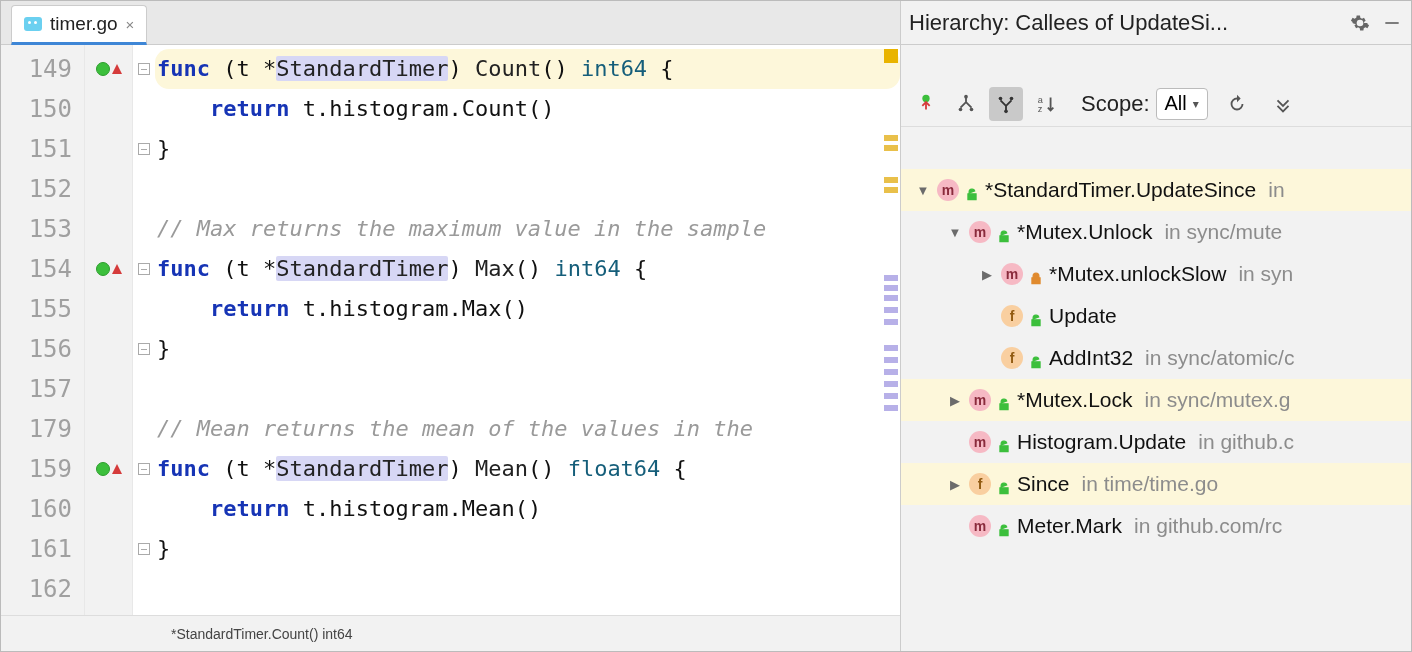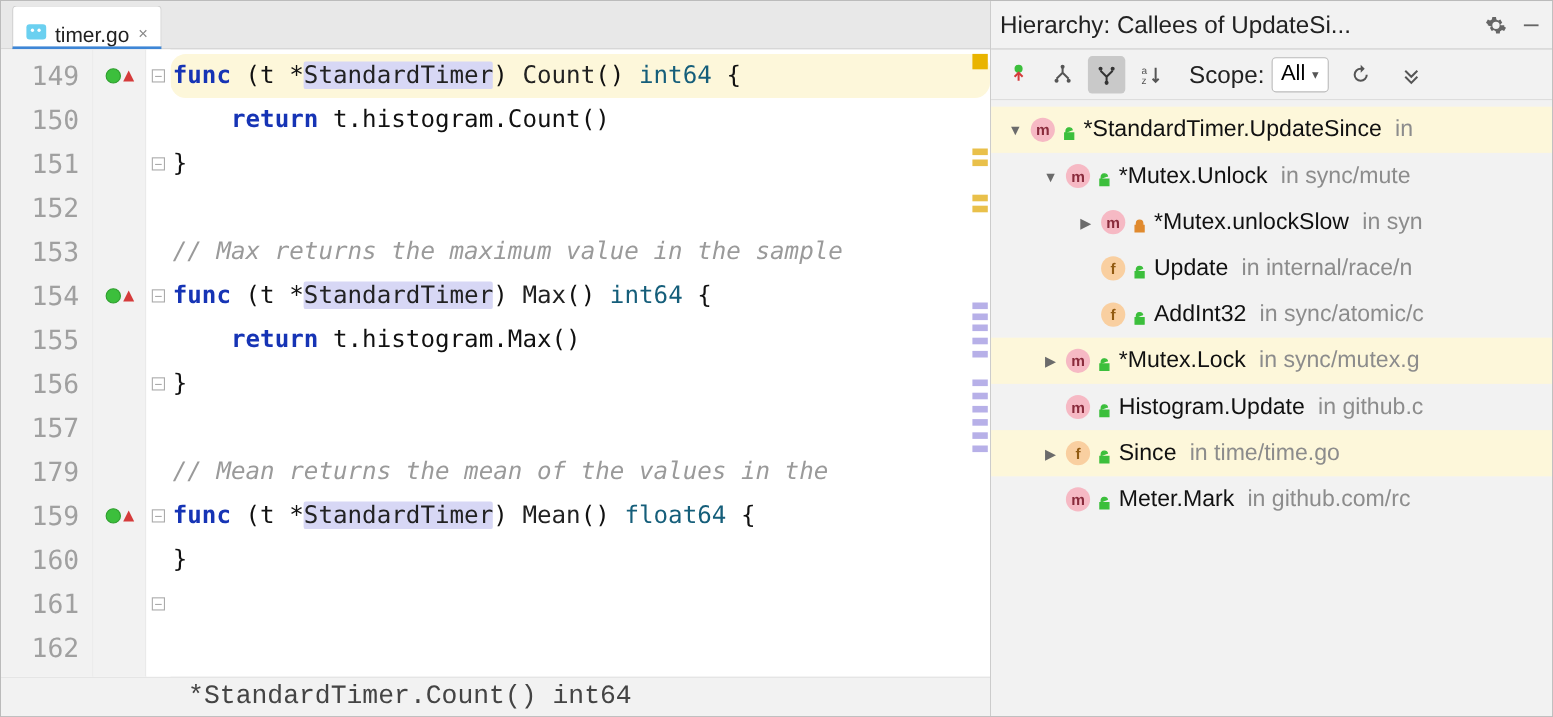--- a/index.html
+++ b/index.html
@@ -29,20 +29,21 @@
     border-bottom: 1px solid #ccc;
   }
   .file-tab {
     height: 40px;
     background: #fff;
     border: 1px solid #ccc;
     border-bottom: 3px solid #3e86d6;
     border-radius: 4px 4px 0 0;
     margin-left: 10px;
     display: flex;
+    align-items: center;
     padding: 16px 12px;
     gap: 8px;
     position: relative;
     top: 1px;
   }
   .go-icon {
     width: 18px; height: 14px;
     background: #6bd0f0;
     border-radius: 3px;
     position: relative;
@@ -112,26 +113,26 @@
     position:absolute; right:0; top:0; width:18px; height:100%;
   }
   .right-strip .mark { position:absolute; left:2px; right:2px; height:6px; }
   .mark.yellow{background:#e9c04a;}
   .mark.sel{background:#e9b400;}
   .mark.purple{background:#b7b0e8;}
 
   .crumb-bar {
     height: 36px; background:#f2f2f2; border-top:1px solid #ddd;
     display:flex; align-items:center; padding-left:170px;
-    font-family:Liberation Mono, monospace; font-size:24px; color:#444;
+    font-family:Liberation Sans, sans-serif; font-size:14px; color:#444;
   }
 
   
   .hierarchy-pane {
-    flex:1; display:flex; flex-direction:column; background:#f2f2f2;
+    flex:1; display:flex; flex-direction:column; background:#f2f2f2;gap:36px;
   }
   .hier-header {
     height:44px; display:flex; align-items:center; padding:0 8px;
     border-bottom:1px solid #ccc; gap:10px;
   }
   .hier-header .title { font-size:22px; color:#222; flex:1; white-space:nowrap; overflow:hidden; text-overflow:ellipsis;}
   .hier-header .hicon { width:22px;height:22px; color:#666; cursor:pointer; display:flex;align-items:center;justify-content:center; font-size:20px;}
 
   .hier-toolbar {
     height:46px; display:flex; align-items:center; padding:0 8px; gap:6px;
@@ -266,20 +267,21 @@
       <div class="line"><span>    </span><span class="kw">return</span><span> t.histogram.Count()</span></div>
       <div class="line"><span>}</span></div>
       <div class="line"><span></span></div>
       <div class="line"><span class="cmt">// Max returns the maximum value in the sample</span></div>
       <div class="line"><span class="kw">func</span><span> (t *</span><span class="type-hl">StandardTimer</span><span>) </span><span class="fnname">Max</span><span>() </span><span class="num-type">int64</span><span> {</span></div>
       <div class="line"><span>    </span><span class="kw">return</span><span> t.histogram.Max()</span></div>
       <div class="line"><span>}</span></div>
       <div class="line"><span></span></div>
       <div class="line"><span class="cmt">// Mean returns the mean of the values in the </span></div>
       <div class="line"><span class="kw">func</span><span> (t *</span><span class="type-hl">StandardTimer</span><span>) </span><span class="fnname">Mean</span><span>() </span><span class="num-type">float64</span><span> {</span></div>
+      <div class="line"><span>    </span><span class="kw">return</span><span> t.histogram.Mean()</span></div>
       <div class="line"><span>}</span></div>
       <div class="line"><span></span></div>
 
       <div class="right-strip">
         <div class="mark sel" style="top:4px;height:14px;width:14px;left:2px;"></div>
         <div class="mark yellow" style="top:90px"></div>
         <div class="mark yellow" style="top:100px"></div>
         <div class="mark yellow" style="top:132px"></div>
         <div class="mark yellow" style="top:142px"></div>
         <div class="mark purple" style="top:230px"></div>
@@ -397,21 +399,20 @@
         <span class="path"> in syn</span>
       </div>
       <div class="node">
         <span class="indent" style="width: 64px;"></span>
         <span class="arrow blank">▶</span>
         <span class="kind f">f</span>
         <span class="lock open"><svg viewBox="0 0 24 24" width="14" height="14">
             <path d="M7 10V7a5 5 0 019.9-1M5 10h14v10H5z" fill="none" stroke="#3cbf3c" stroke-width="2"></path>
           </svg></span>
         <span class="name">Update</span>
-        <span class="path"> in internal/race/n</span>
       </div>
       <div class="node">
         <span class="indent" style="width: 64px;"></span>
         <span class="arrow blank">▶</span>
         <span class="kind f">f</span>
         <span class="lock open"><svg viewBox="0 0 24 24" width="14" height="14">
             <path d="M7 10V7a5 5 0 019.9-1M5 10h14v10H5z" fill="none" stroke="#3cbf3c" stroke-width="2"></path>
           </svg></span>
         <span class="name">AddInt32</span>
         <span class="path"> in sync/atomic/c</span>

